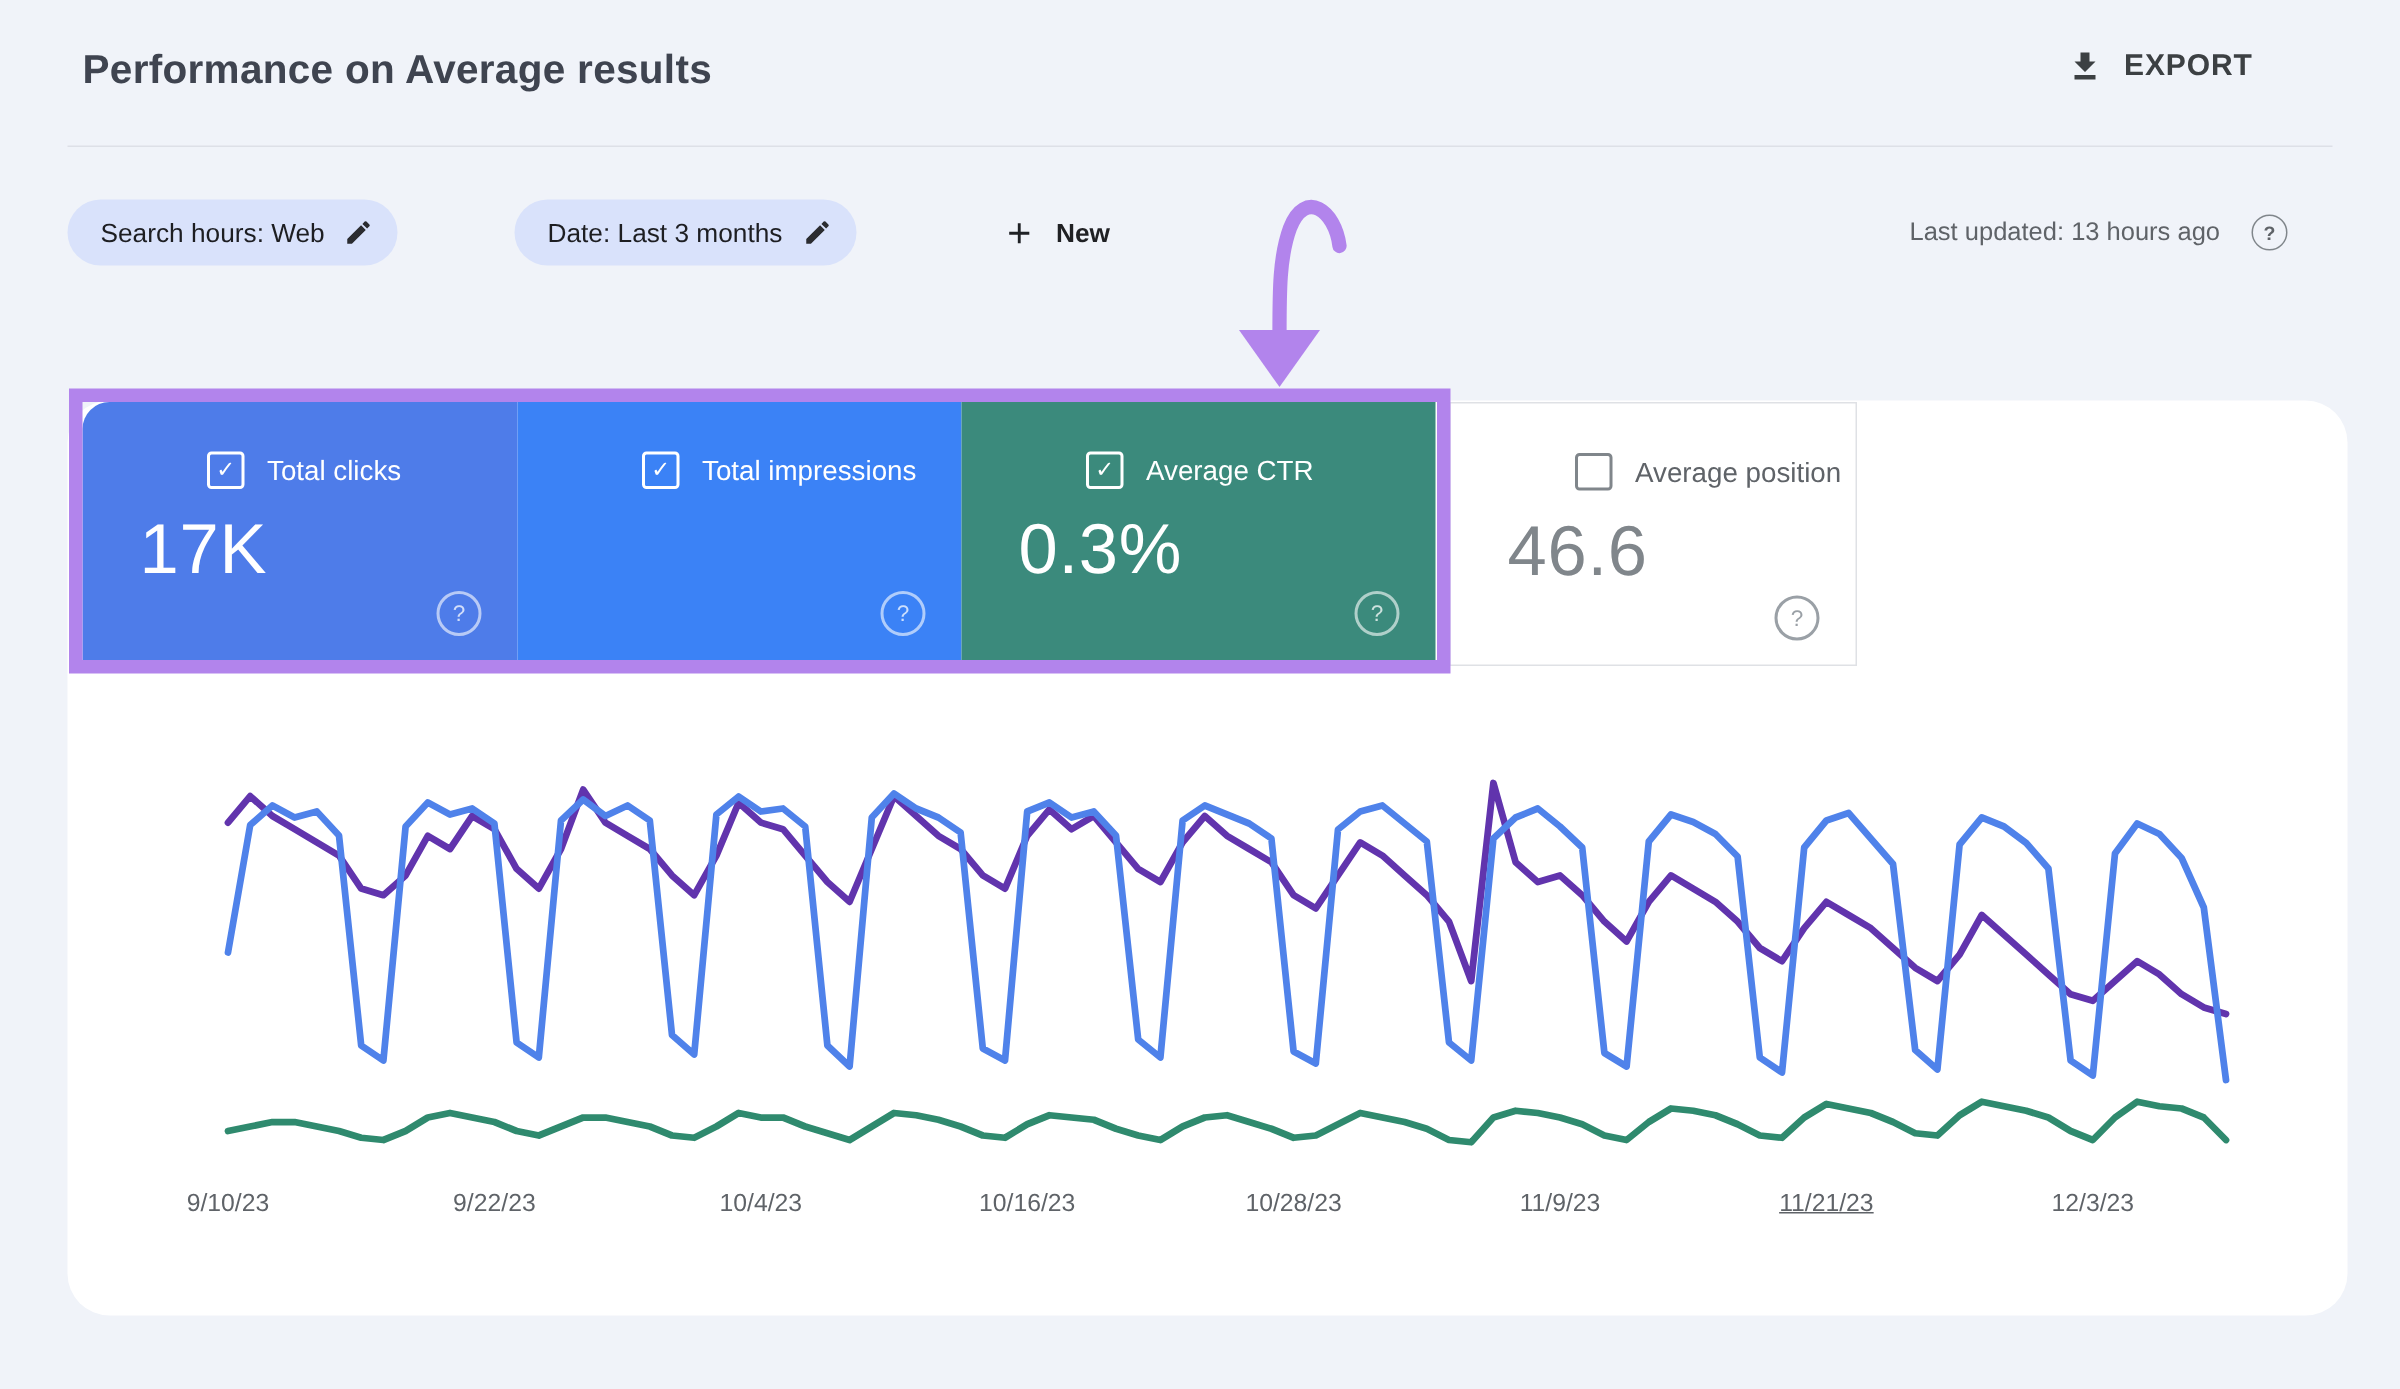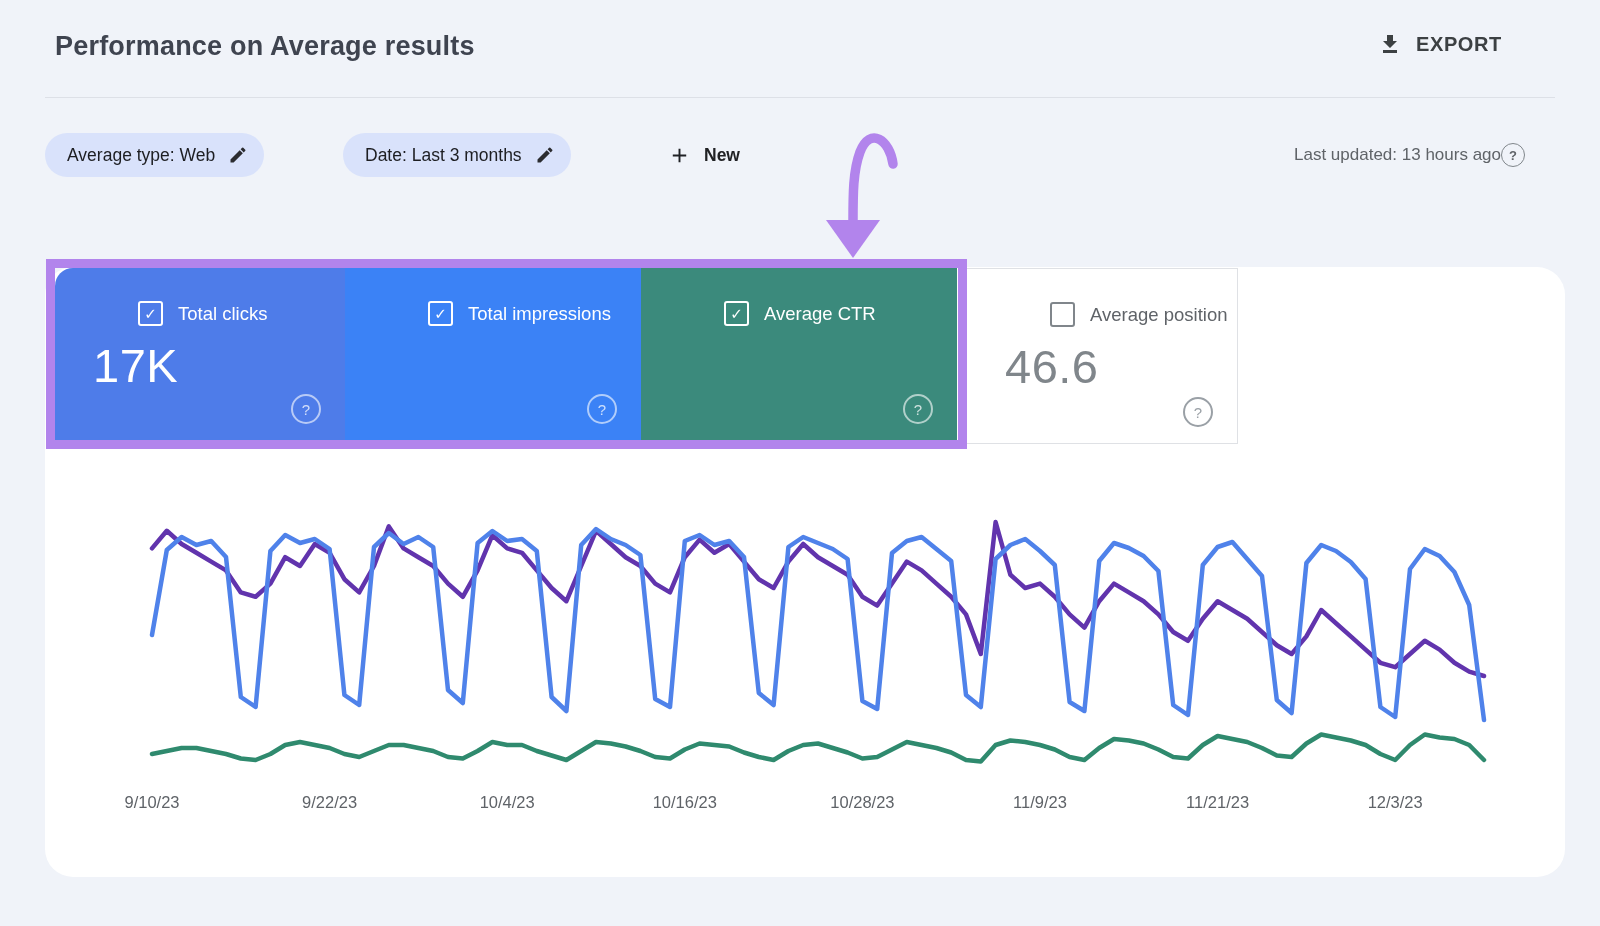--- a/index.html
+++ b/index.html
@@ -21,21 +21,21 @@
   
   .chip{top:133px;height:44px;border-radius:22px;background:#d9e2fb;display:flex;align-items:center;
         padding:0 16px 0 22px;gap:13px;cursor:pointer;}
   .chip-label{font-size:17.5px;color:#1d1e22;}
   .chip svg{width:20px;height:20px;fill:#2b2c30;}
   .chip-search{left:45px;}
   .chip-date{left:343px;}
   .new-btn{left:668px;top:133px;height:44px;display:flex;align-items:center;gap:13px;cursor:pointer;}
   .new-btn svg{width:23px;height:23px;fill:#1f2125;}
   .new-label{font-size:17.5px;font-weight:600;color:#202124;}
-  .last-updated{top:133px;right:75px;height:44px;display:flex;align-items:center;gap:0;}
+  .last-updated{top:133px;right:75px;height:44px;display:flex;align-items:center;gap:21px;}
   .last-updated-text{font-size:17px;color:#5f6368;}
   .help-circle{width:22px;height:22px;border:1.5px solid #80868b;border-radius:50%;
                display:flex;align-items:center;justify-content:center;
                font-size:13px;font-weight:600;color:#5f6368;cursor:pointer;}
   .help-circle::after{content:"?";}
 
   
   .panel{left:45px;top:267px;width:1520px;height:610px;background:#ffffff;border-radius:28px;z-index:1;}
 
   
@@ -77,21 +77,21 @@
   <span style="display:flex;">
     <svg viewBox="0 0 24 24">
         <path d="M19 9h-4V3H9v6H5l7 7 7-7zM5 18h14v3H5z"></path>
       </svg>
   </span>
   <span class="export-label">EXPORT</span>
 </div>
 <div class="abs divider"></div>
 
 <div class="abs chip chip-search">
-  <span class="chip-label">Average type: Web</span>
+  <span class="chip-label">Search hours: Web</span>
   <span style="display:flex;">
     <svg viewBox="0 0 24 24">
         <path d="M3 17.25V21h3.75L17.81 9.94l-3.75-3.75L3 17.25zM20.71 7.04a.996.996 0 0 0 0-1.41l-2.34-2.34a.996.996 0 0 0-1.41 0l-1.83 1.83 3.75 3.75 1.83-1.83z"></path>
       </svg>
   </span>
 </div>
 <div class="abs chip chip-date">
   <span class="chip-label">Date: Last 3 months</span>
   <span style="display:flex;">
     <svg viewBox="0 0 24 24">
@@ -127,20 +127,21 @@
     <span class="checkbox checked"></span>
     <span class="card-label">Total impressions</span>
   </div>
   <span class="card-q"></span>
 </div>
 <div class="abs card card-ctr">
   <div class="card-head">
     <span class="checkbox checked"></span>
     <span class="card-label">Average CTR</span>
   </div>
+  <div class="card-value">0.3%</div>
   <span class="card-q"></span>
 </div>
 <div class="abs card card-position">
   <div class="card-head">
     <span class="checkbox unchecked"></span>
     <span class="card-label">Average position</span>
   </div>
   <div class="card-value">46.6</div>
   <span class="card-q"></span>
 </div>
@@ -151,21 +152,21 @@
   <polyline id="series-0" fill="none" stroke-width="4.5" stroke-linejoin="round" stroke-linecap="round" points="152.0,635.0 166.8,550.0 181.6,537.0 196.4,545.0 211.2,541.0 226.0,557.0 240.8,697.0 255.6,707.0 270.4,551.0 285.2,535.0 300.0,543.0 314.8,539.0 329.6,549.0 344.4,695.0 359.2,705.0 374.0,547.0 388.8,533.0 403.6,544.0 418.4,537.0 433.2,547.0 448.0,690.0 462.8,703.0 477.6,543.0 492.4,531.0 507.2,541.0 522.0,539.0 536.8,551.0 551.6,697.0 566.4,711.0 581.2,545.0 596.0,529.0 610.8,539.0 625.6,545.0 640.4,555.0 655.2,699.0 670.0,707.0 684.8,541.0 699.6,535.0 714.4,545.0 729.2,541.0 744.0,557.0 758.8,693.0 773.6,705.0 788.4,547.0 803.2,537.0 818.0,543.0 832.8,549.0 847.6,559.0 862.4,701.0 877.2,709.0 892.0,553.0 906.8,541.0 921.6,537.0 936.4,549.0 951.2,561.0 966.0,695.0 980.8,707.0 995.6,559.0 1010.4,545.0 1025.2,539.0 1040.0,551.0 1054.8,565.0 1069.6,702.0 1084.4,711.0 1099.2,561.0 1114.0,543.0 1128.8,548.0 1143.6,556.0 1158.4,571.0 1173.2,705.0 1188.0,715.0 1202.8,565.0 1217.6,547.0 1232.4,542.0 1247.2,559.0 1262.0,576.0 1276.8,700.0 1291.6,713.0 1306.4,563.0 1321.2,545.0 1336.0,551.0 1350.8,562.0 1365.6,579.0 1380.4,707.0 1395.2,717.0 1410.0,569.0 1424.8,549.0 1439.6,556.0 1454.4,572.0 1469.2,605.0 1484.0,720.0" stroke="#4f82ea"></polyline>
   <polyline id="series-2" fill="none" stroke-width="4.5" stroke-linejoin="round" stroke-linecap="round" points="152.0,754.0 166.8,751.0 181.6,748.0 196.4,748.0 211.2,751.0 226.0,754.0 240.8,758.5 255.6,760.0 270.4,754.0 285.2,745.0 300.0,742.0 314.8,745.0 329.6,748.0 344.4,754.0 359.2,757.0 374.0,751.0 388.8,745.0 403.6,745.0 418.4,748.0 433.2,751.0 448.0,757.0 462.8,758.5 477.6,751.0 492.4,742.0 507.2,745.0 522.0,745.0 536.8,751.0 551.6,755.5 566.4,760.0 581.2,751.0 596.0,742.0 610.8,743.5 625.6,746.5 640.4,751.0 655.2,757.0 670.0,758.5 684.8,749.5 699.6,743.5 714.4,745.0 729.2,746.5 744.0,752.5 758.8,757.0 773.6,760.0 788.4,751.0 803.2,745.0 818.0,743.5 832.8,748.0 847.6,752.5 862.4,758.5 877.2,757.0 892.0,749.5 906.8,742.0 921.6,745.0 936.4,748.0 951.2,752.5 966.0,760.0 980.8,761.5 995.6,745.0 1010.4,740.5 1025.2,742.0 1040.0,745.0 1054.8,749.5 1069.6,757.0 1084.4,760.0 1099.2,748.0 1114.0,739.0 1128.8,740.5 1143.6,743.5 1158.4,749.5 1173.2,757.0 1188.0,758.5 1202.8,745.0 1217.6,736.0 1232.4,739.0 1247.2,742.0 1262.0,748.0 1276.8,755.5 1291.6,757.0 1306.4,743.5 1321.2,734.5 1336.0,737.5 1350.8,740.5 1365.6,745.0 1380.4,754.0 1395.2,760.0 1410.0,745.0 1424.8,734.5 1439.6,737.5 1454.4,739.0 1469.2,745.0 1484.0,760.0" stroke="#2f8a6e"></polyline>
 </svg>
 <div id="tick-labels">
     <span class="tick-label" style="left: 152px;">9/10/23</span>
     <span class="tick-label" style="left: 329.6px;">9/22/23</span>
     <span class="tick-label" style="left: 507.2px;">10/4/23</span>
     <span class="tick-label" style="left: 684.8px;">10/16/23</span>
     <span class="tick-label" style="left: 862.4px;">10/28/23</span>
     <span class="tick-label" style="left: 1040px;">11/9/23</span>
-    <span class="tick-label" style="left: 1217.6px;">11/21/23</span>
+    <span class="tick-label" style="left: 1217.6px; text-decoration: underline;">11/21/23</span>
     <span class="tick-label" style="left: 1395.2px;">12/3/23</span>
   </div>
 
 <div class="abs annotation-box"></div>
 <svg class="abs annotation-arrow" viewBox="0 0 150 150">
   <path d="M 103 46 C 100 22 80 8 70 34 C 63 53 63 76 63 104" fill="none" stroke="#b284ec" stroke-width="9.5" stroke-linecap="round"></path>
   <polygon points="36,102 90,102 63,140" fill="#b284ec"></polygon>
 </svg>
 
 </body></html>

